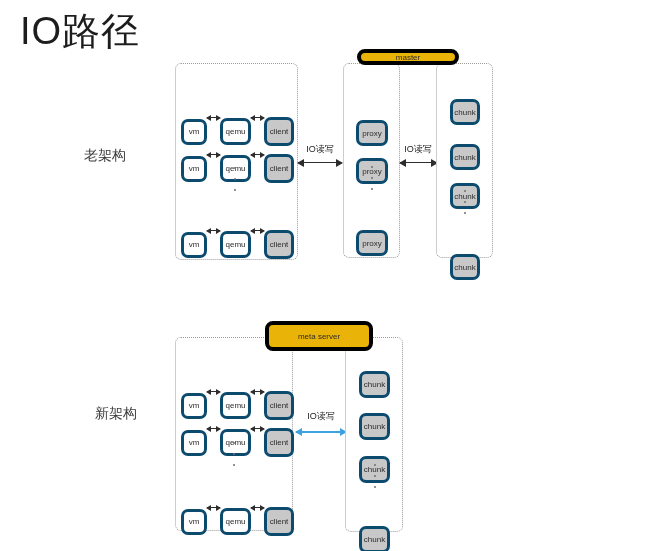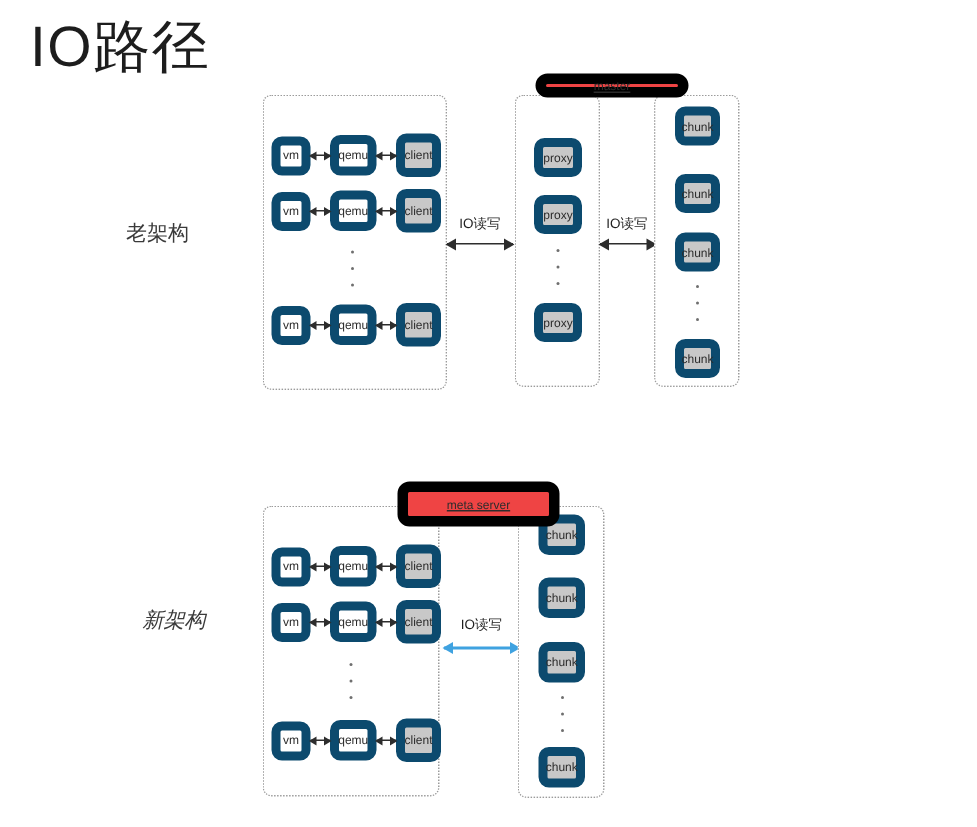--- a/index.html
+++ b/index.html
@@ -11,29 +11,29 @@
   .page-title {
     left:20px; top:6px; font-size:38px; color:#1d1d1d; font-weight:400;
     letter-spacing:1px;
   }
   .arch-label { font-size:14px; color:#3a3a3a; }
   .group-box {
     border:1px dotted #9b9b9b; border-radius:6px; box-sizing:border-box;
     background:#fff;
   }
   .node {
-    border:6px solid #0c4a6e; border-radius:7px; background:#ffffff;
+    border:3px solid #0c4a6e; border-radius:7px; background:#ffffff;
     display:flex; align-items:center; justify-content:center;
-    font-size:8px; color:#2c2c2c; box-sizing:border-box; white-space:nowrap;
+    font-size:8px; color:#2c2c2c; box-sizing:border-box; white-space:nowrap;margin-top:28px;
   }
   .node.gray { background:#c8c8c8; }
   .bar {
-    background:#ef4444; border:7px solid #000000; border-radius:8px;
+    background:#eab308; border:4px solid #000000; border-radius:8px;
     display:flex; align-items:center; justify-content:center;
-    font-size:8px; color:#2c2c2c; box-sizing:border-box; z-index:3;text-decoration:underline;
+    font-size:8px; color:#2c2c2c; box-sizing:border-box; z-index:3;
   }
   .row { display:flex; align-items:center; }
   
   .harrow { position:relative; height:1px; background:#2d2d2d; flex:none; }
   .harrow::before {
     content:""; position:absolute; left:-1px; top:-2.5px;
     border-top:3px solid transparent; border-bottom:3px solid transparent;
     border-right:5px solid #2d2d2d;
   }
   .harrow::after {
@@ -128,21 +128,21 @@
   <div class="abs node gray" style="left:13px; top:52px; width:30px; height:26px;">chunk</div>
   <div class="abs node gray" style="left:13px; top:91px; width:30px; height:26px;">chunk</div>
   <div class="abs vdots" style="left:22px; top:126px;">
       <i></i>
       <i></i>
       <i></i>
     </div>
   <div class="abs node gray" style="left:13px; top:162px; width:30px; height:26px;">chunk</div>
 </div>
 
-<div class="abs arch-label" style="left:95px; top:405px;font-style:italic;">新架构</div>
+<div class="abs arch-label" style="left:95px; top:405px;">新架构</div>
 
 <div class="abs bar" style="left:265px; top:321px; width:108px; height:30px;">meta server</div>
 
 <div class="abs group-box" style="left:175px; top:337px; width:118px; height:194px;">
   <div class="abs row" style="left:5px; top:25px;">
     <div class="node" style="width:26px; height:26px;">vm</div>
     <div class="harrow small-arrow"></div>
     <div class="node" style="width:31px; height:27px;">qemu</div>
     <div class="harrow small-arrow"></div>
     <div class="node gray" style="width:30px; height:29px;">client</div>

